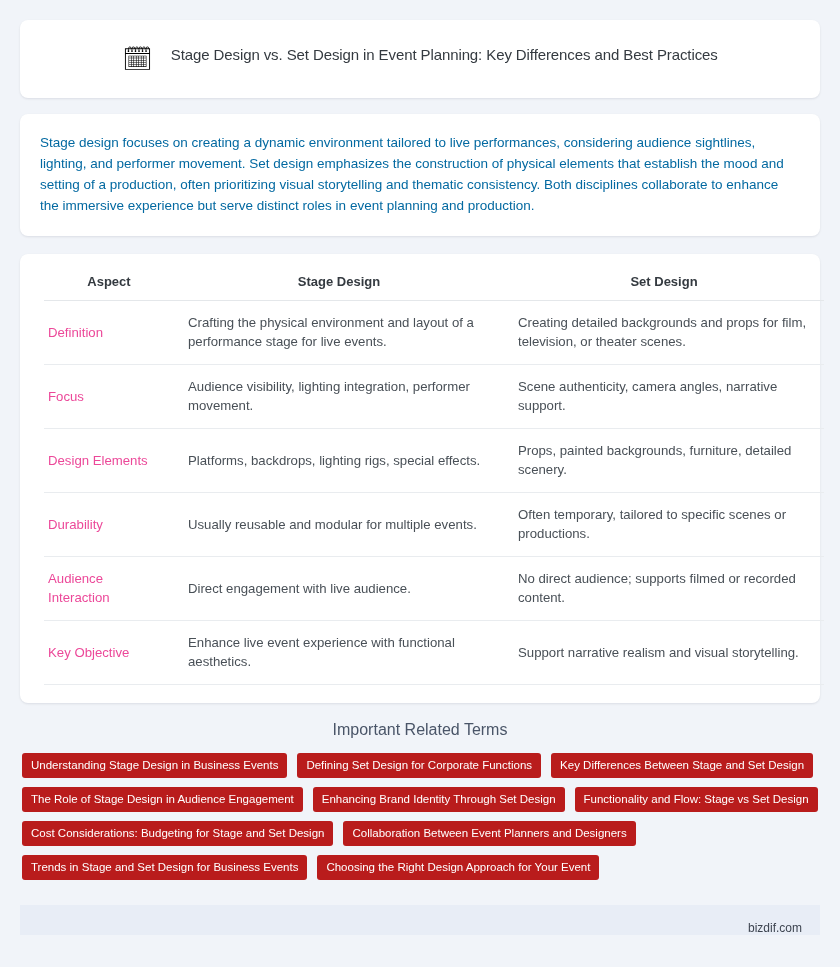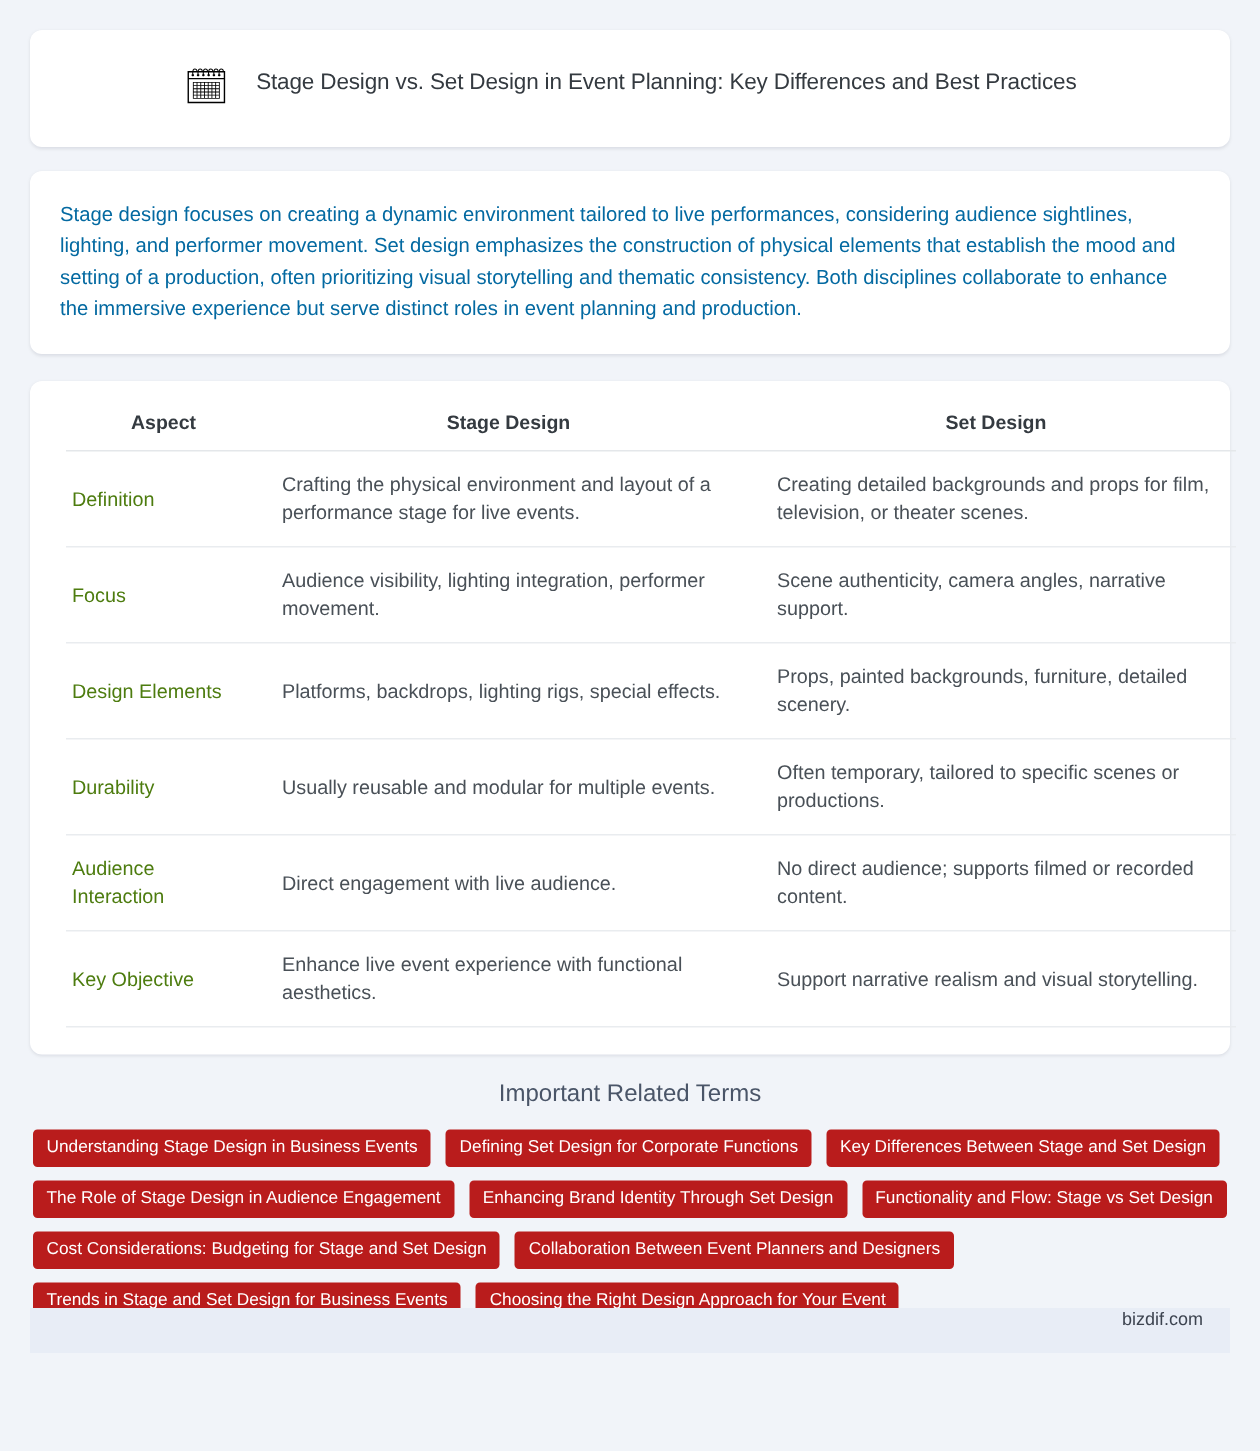--- a/index.html
+++ b/index.html
@@ -94,21 +94,21 @@
 
   table.compare td {
     font-size: 13.2px;
     line-height: 19px;
     color: #495057;
     vertical-align: middle;
     padding: 12px 14px 13px;
     border-bottom: 1px solid #e9ecef;
   }
   table.compare td.aspect-cell {
-    color: #4d7c0f;
+    color: #ec4899;
     padding-left: 4px;
   }
   table.compare tr:last-child td { border-bottom: 1px solid #e9ecef; }
 
   
   .terms-heading {
     font-size: 16px;
     color: #4a5568;
     text-align: center;
     font-weight: 400;
@@ -128,25 +128,25 @@
     padding: 5px 9px 6px;
     border-radius: 3px;
     white-space: nowrap;
   }
 
   
   .footer-bar {
     position: absolute;
     left: 20px;
     right: 20px;
-    top: 872px;
+    top: 905px;
     height: 30px;
     background: #e8edf6;
     display: flex;
-    align-items: flex-start;
+    align-items: flex-end;
     justify-content: flex-end;
     padding-right: 18px;
   }
   .footer-text {
     font-size: 12px;
     color: #3d4450;
   }
 </style>
 </head>
 <body>

